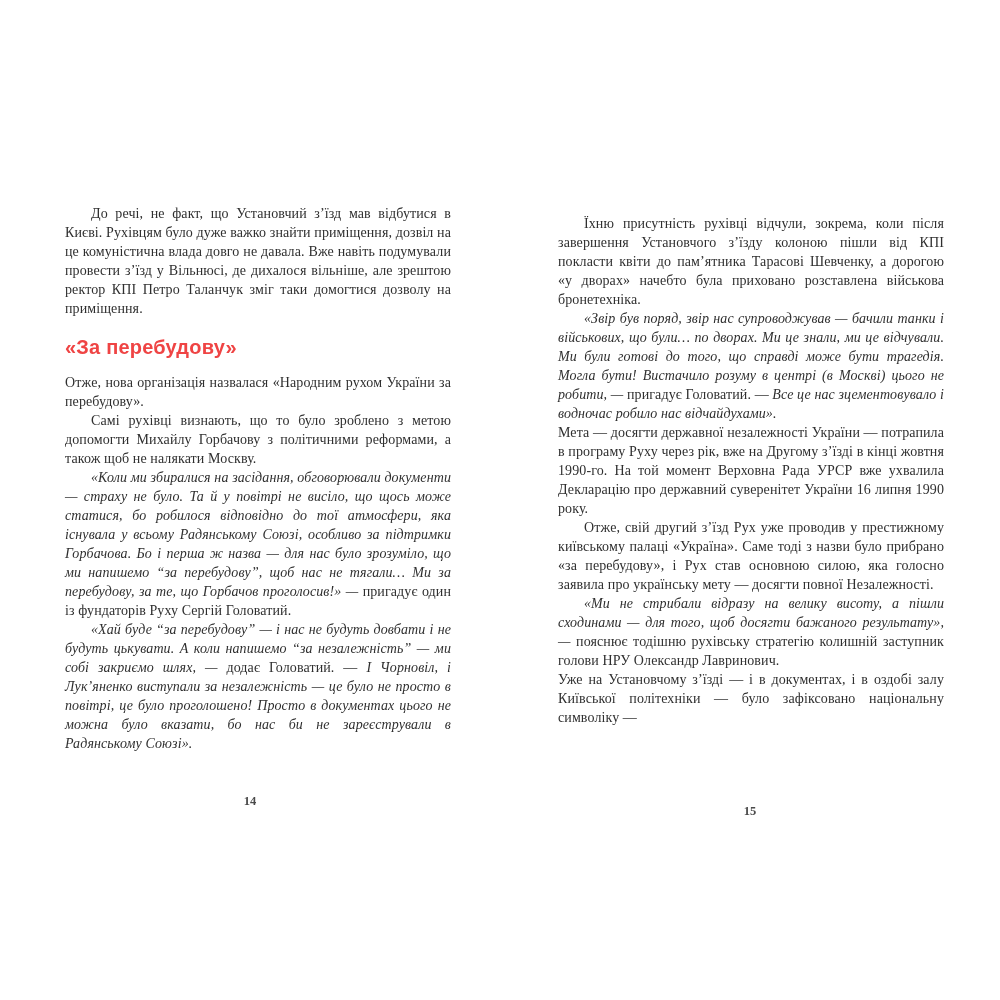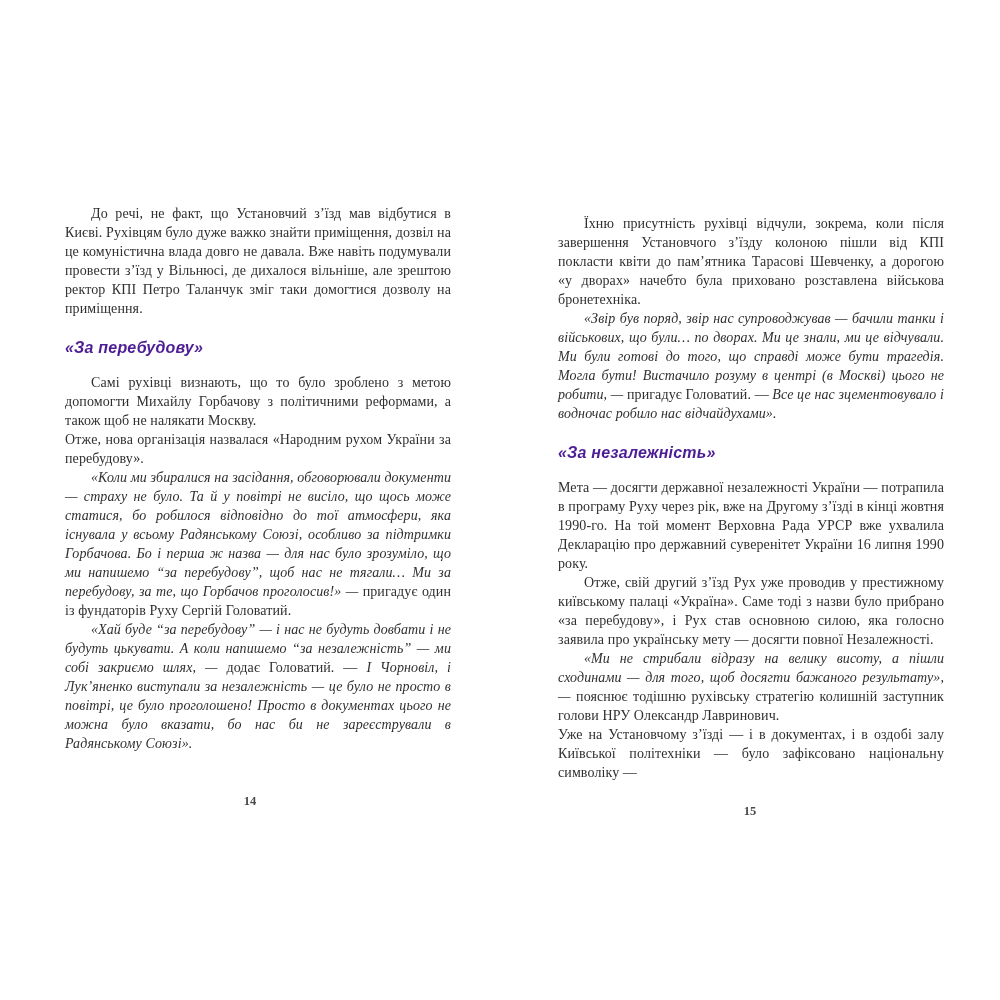--- a/index.html
+++ b/index.html
@@ -23,56 +23,54 @@
     line-height: 19px;
     text-align: justify;
     color: #2f2f2f;
     letter-spacing: 0.1px;
   }
   p.body.indent { text-indent: 26px; }
   .it { font-style: italic; }
   h2.section {
     font-family: "Liberation Sans", "DejaVu Sans", sans-serif;
     font-weight: 700;
-    font-size: 16px;
+    font-size: 20px;
     line-height: 25px;
-    color: #4c1d95;
+    color: #ef4444;
     margin: 17px 0 13px 0;
     letter-spacing: 0.2px;
-    font-style: italic;
   }
   .folio {
     position: absolute;
     top: 794px; left: 0; width: 100%;
     text-align: center;
     font-size: 12.5px;
     color: #4a4a4a;
     font-weight: bold;
   }
 </style>
 </head>
 <body>
 
 <div class="spread">
   <section class="page page-left">
     <div class="text-column">
         <p class="body indent"><span class="">До речі, не факт, що Установчий з’їзд мав відбутися в Києві. Рухівцям було дуже важко знайти приміщення, дозвіл на це комуністична влада довго не давала. Вже навіть подумували провести з’їзд у Вільнюсі, де дихалося вільніше, але зрештою ректор КПІ Петро Таланчук зміг таки домогтися дозволу на приміщення.</span></p>
         <h2 class="section">«За перебудову»</h2>
+        <p class="body"><span class="">Отже, нова організація назвалася «Народним рухом України за перебудову».</span></p>
         <p class="body indent"><span class="">Самі рухівці визнають, що то було зроблено з метою допомогти Михайлу Горбачову з політичними реформами, а також щоб не налякати Москву.</span></p>
-        <p class="body"><span class="">Отже, нова організація назвалася «Народним рухом України за перебудову».</span></p>
         <p class="body indent"><span class="it">«Коли ми збиралися на засідання, обговорювали документи — страху не було. Та й у повітрі не висіло, що щось може статися, бо робилося відповідно до тої атмосфери, яка існувала у всьому Радянському Союзі, особливо за підтримки Горбачова. Бо і перша ж назва — для нас було зрозуміло, що ми напишемо “за перебудову”, щоб нас не тягали… Ми за перебудову, за те, що Горбачов проголосив!» — </span><span class="">пригадує один із фундаторів Руху Сергій Головатий.</span></p>
         <p class="body indent"><span class="it">«Хай буде “за перебудову” — і нас не будуть довбати і не будуть цькувати. А коли напишемо “за незалежність” — ми собі закриємо шлях, — </span><span class="">додає Головатий. — </span><span class="it">І Чорновіл, і Лук’яненко виступали за незалежність — це було не просто в повітрі, це було проголошено! Просто в документах цього не можна було вказати, бо нас би не зареєстрували в Радянському Союзі».</span></p>
       </div>
     <div class="folio">14</div>
   </section>
   <section class="page page-right">
     <div class="text-column">
         <p class="body indent"><span class="">Їхню присутність рухівці відчули, зокрема, коли після завершення Установчого з’їзду колоною пішли від КПІ покласти квіти до пам’ятника Тарасові Шевченку, а дорогою «у дворах» начебто була приховано розставлена військова бронетехніка.</span></p>
         <p class="body indent"><span class="it">«Звір був поряд, звір нас супроводжував — бачили танки і військових, що були… по дворах. Ми це знали, ми це відчували. Ми були готові до того, що справді може бути трагедія. Могла бути! Вистачило розуму в центрі (в Москві) цього не робити, — </span><span class="">пригадує Головатий. — </span><span class="it">Все це нас зцементовувало і водночас робило нас відчайдухами».</span></p>
-        <h2 class="section">«За незалежність»</h2>
         <p class="body"><span class="">Мета — досягти державної незалежності України — потрапила в програму Руху через рік, вже на Другому з’їзді в кінці жовтня 1990-го. На той момент Верховна Рада УРСР вже ухвалила Декларацію про державний суверенітет України 16 липня 1990 року.</span></p>
         <p class="body indent"><span class="">Отже, свій другий з’їзд Рух уже проводив у престижному київському палаці «Україна». Саме тоді з назви було прибрано «за перебудову», і Рух став основною силою, яка голосно заявила про українську мету — досягти повної Незалежності.</span></p>
         <p class="body indent"><span class="it">«Ми не стрибали відразу на велику висоту, а пішли сходинами — для того, щоб досягти бажаного результату», — </span><span class="">пояснює тодішню рухівську стратегію колишній заступник голови НРУ Олександр Лавринович.</span></p>
         <p class="body"><span class="">Уже на Установчому з’їзді — і в документах, і в оздобі залу Київської політехніки — було зафіксовано національну символіку —</span></p>
       </div>
     <div class="folio">15</div>
   </section>
 </div>
 
 </body></html>

